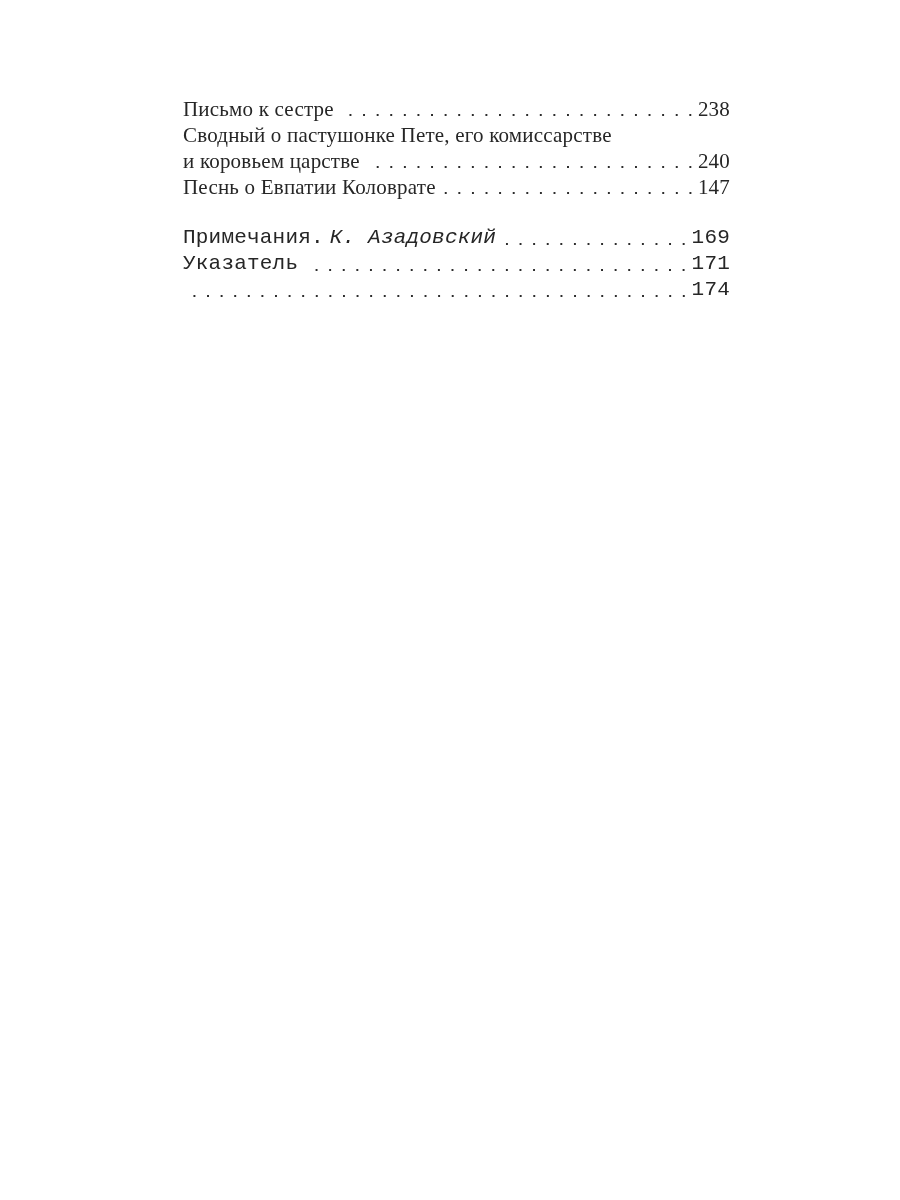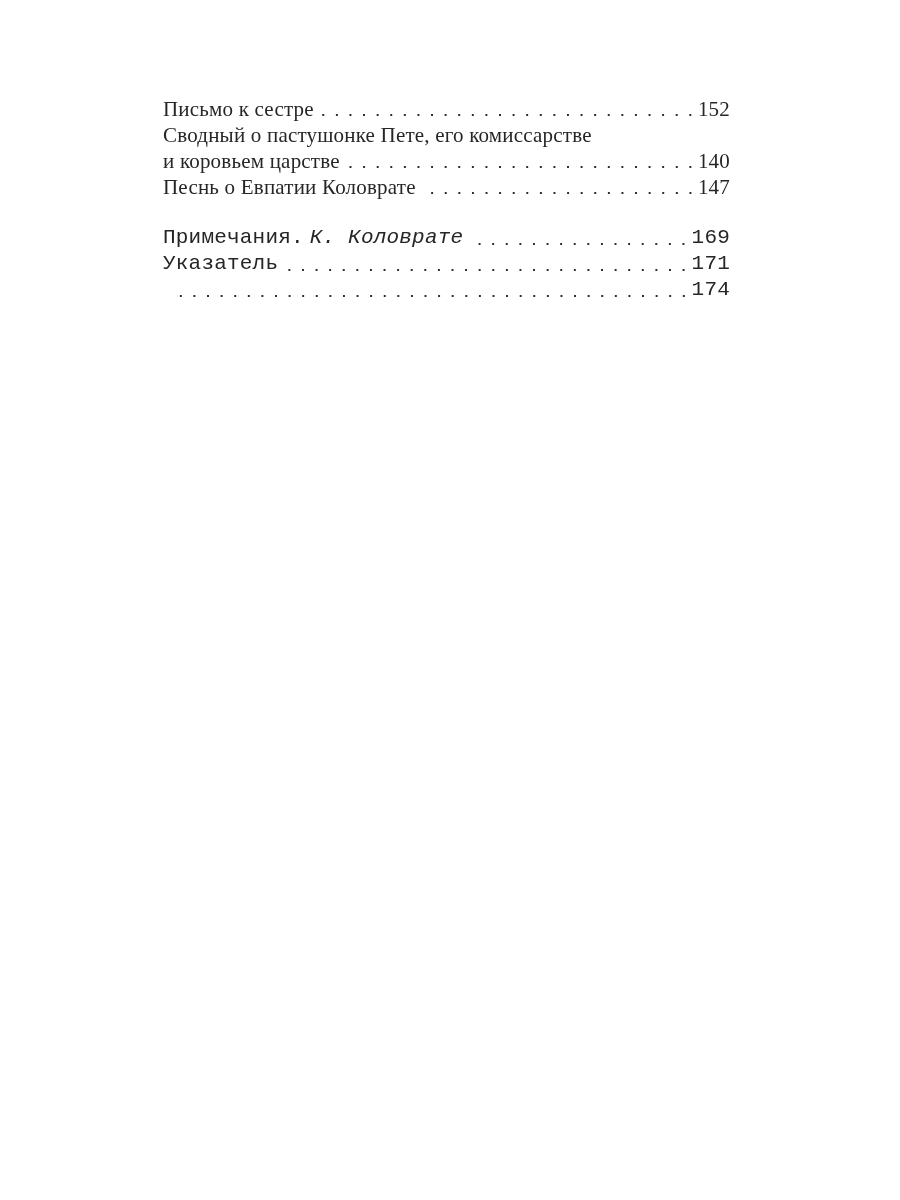--- a/index.html
+++ b/index.html
@@ -31,20 +31,21 @@
     letter-spacing: 0.2px;
   }
   .toc-section2 {
     margin-top: 25px;
     font-family: Liberation Mono, monospace;
   }
   .toc-row {
     display: flex;
     align-items: flex-start;
     white-space: nowrap;
+    margin-left: 20px;
   }
   .toc-title { flex: 0 0 auto; }
   .toc-title-italic {
     font-style: italic;
     margin-left: 0.28em;
     flex: 0 0 auto;
   }
   .dot-leader {
     flex: 1 1 auto;
     align-self: stretch;
@@ -61,46 +62,46 @@
 <body>
 
 <div class="book-page">
   <div class="toc">
 
     <div class="toc-section1">
 
       <div class="toc-row">
         <span class="toc-title">Письмо к сестре</span>
         <span class="dot-leader"></span>
-        <span class="toc-page-num">152</span>
+        <span class="toc-page-num">238</span>
       </div>
 
 
       <div class="toc-row">
         <span class="toc-title">Сводный о пастушонке Пете, его комиссарстве</span>
       </div>
       <div class="toc-row">
         <span class="toc-title">и коровьем царстве</span>
         <span class="dot-leader"></span>
-        <span class="toc-page-num">140</span>
+        <span class="toc-page-num">240</span>
       </div>
 
       <div class="toc-row">
         <span class="toc-title">Песнь о Евпатии Коловрате</span>
         <span class="dot-leader"></span>
         <span class="toc-page-num">147</span>
       </div>
 
     </div>
 
     <div class="toc-section2">
 
       <div class="toc-row">
         <span class="toc-title">Примечания.</span>
-        <span class="toc-title-italic">К. Коловрате</span>
+        <span class="toc-title-italic">К. Азадовский</span>
         <span class="dot-leader"></span>
         <span class="toc-page-num">169</span>
       </div>
 
       <div class="toc-row">
         <span class="toc-title">Указатель</span>
         <span class="dot-leader"></span>
         <span class="toc-page-num">171</span>
       </div>
 

